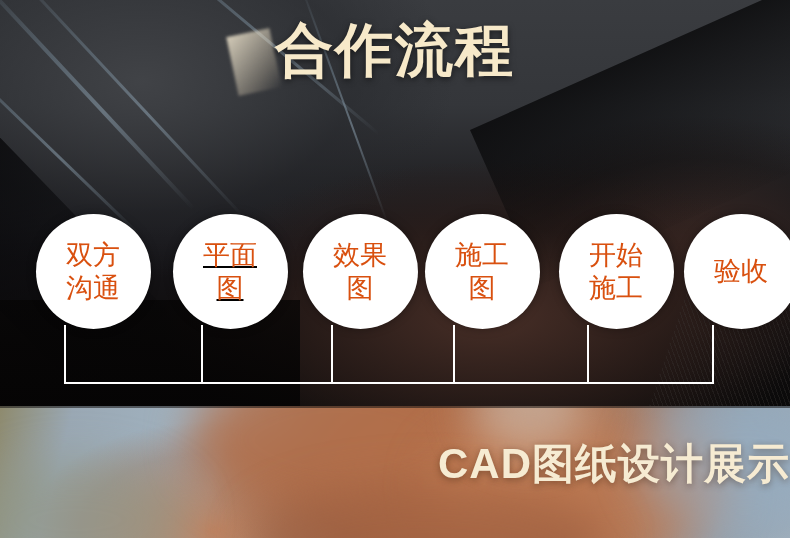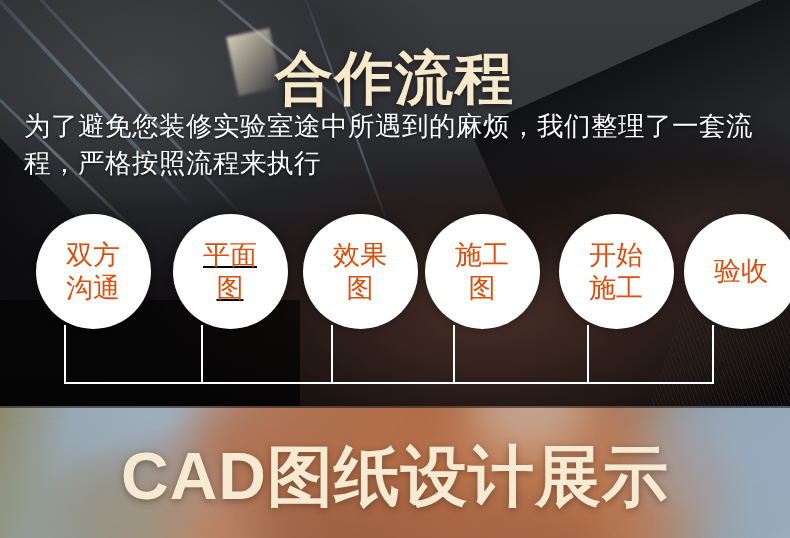--- a/index.html
+++ b/index.html
@@ -71,21 +71,20 @@
     left: 0; top: 14px;
     width: 790px;
     text-align: center;
     font-size: 58px;
     font-weight: bold;
     letter-spacing: 2px;
     color: #f7e9c9;
     text-shadow: 0 2px 6px rgba(0,0,0,0.55);
     line-height: 1.25;
     white-space: nowrap;
-    margin-top: 28px;
   }
 
   #section-subtitle {
     position: absolute;
     left: 24px; top: 108px;
     width: 754px;
     font-size: 26.5px;
     color: #ffffff;
     line-height: 1.38;
     letter-spacing: 0.5px;
@@ -186,22 +185,22 @@
     left: 0; top: 0;
     width: 790px;
     height: 2px;
     background: rgba(20,18,18,0.55);
   }
 
   #banner-title {
     position: absolute;
     left: 0; top: 36px;
     width: 790px;
-    text-align: center;
-    font-size: 66px;
+    text-align: right;
+    font-size: 42px;
     font-weight: bold;
     letter-spacing: 1px;
     color: #f6ebd2;
     text-shadow: 0 2px 7px rgba(60,30,14,0.45);
     line-height: 1.05;
     white-space: nowrap;
   }
 </style>
 </head>
 <body>
@@ -216,21 +215,20 @@
     <div class="streak" id="streak-d"></div>
     <div class="streak" id="streak-e"></div>
     <div class="streak-dark" id="shadow-a"></div>
     <div class="streak-dark" id="shadow-b"></div>
     <div class="streak-dark" id="shadow-c"></div>
     <div class="streak-dark" id="shadow-d"></div>
     <div id="pale-shape"></div>
 
     <div id="section-title">合作流程</div>
 
-    <div id="section-subtitle">为了避免您装修实验室途中所遇到的麻烦，我们整理了一套流程，严格按照流程来执行</div>
 
     <div id="steps-row">
         <div class="step-circle" style="left: 7.5px; background: rgb(255, 255, 255);">
           <div class="step-label" style="color: rgb(217, 80, 15);">双方
 沟通</div>
         </div>
         <div class="step-circle" style="left: 144.5px; background: rgb(255, 255, 255); text-decoration: underline;">
           <div class="step-label" style="color: rgb(217, 80, 15);">平面
 图</div>
         </div>

